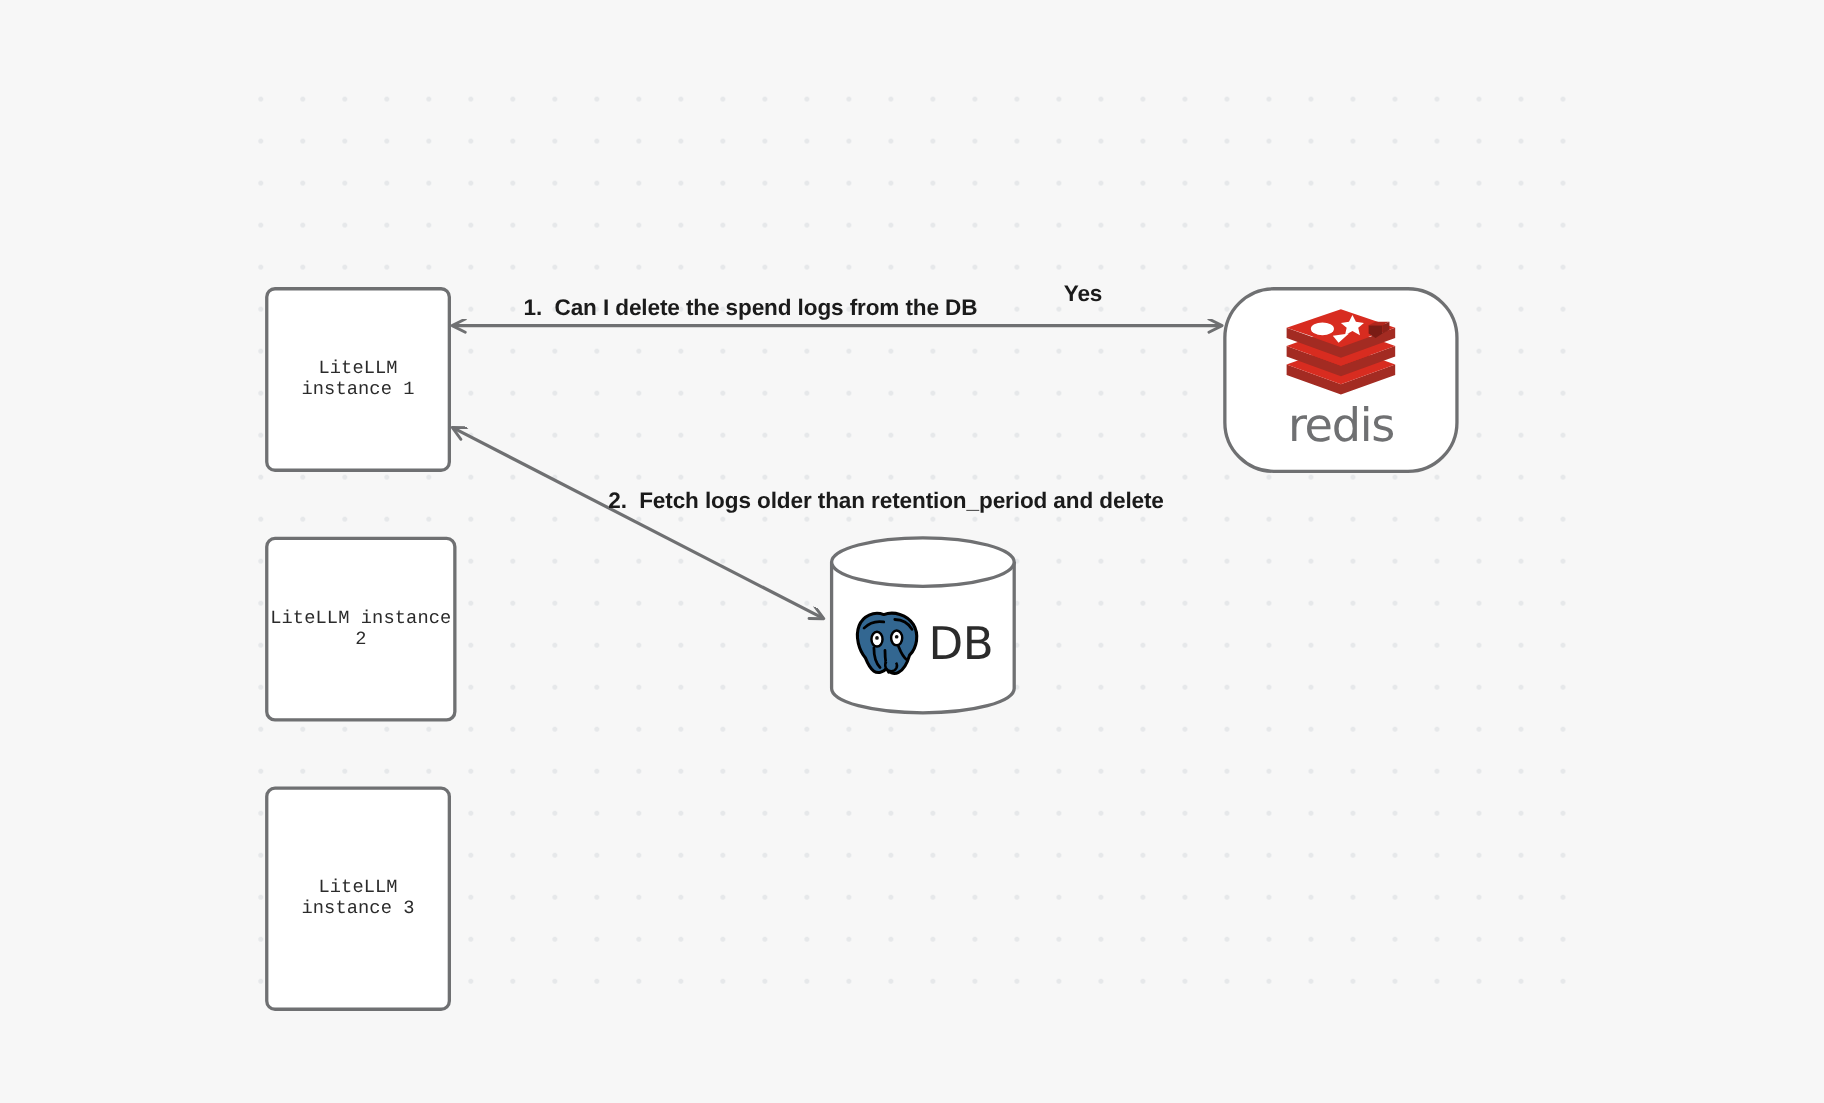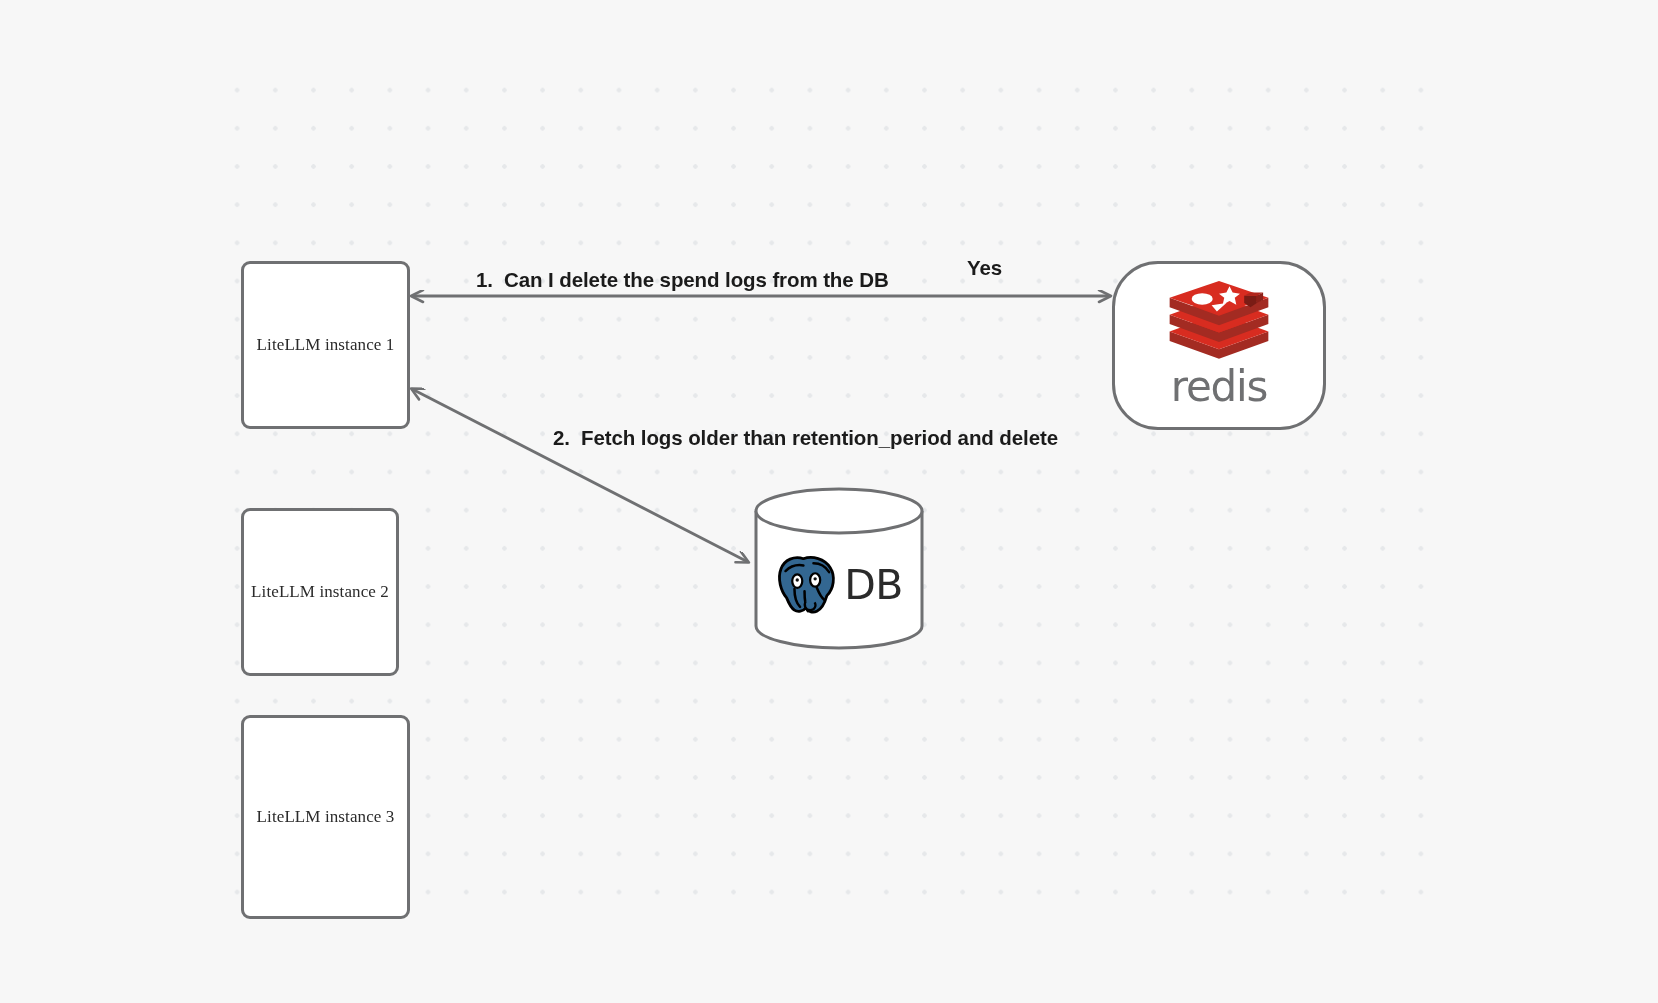--- a/index.html
+++ b/index.html
@@ -42,26 +42,26 @@
     border: 3px solid #6f7072;
     border-radius: 9px;
     box-sizing: border-box;
     display: flex;
     align-items: center;
     justify-content: center;
   }
   .node-box .node-label {
     font-size: 17px;
     color: #2b2b2b;
-    font-family: Liberation Serif, serif;
+    font-family: Liberation Mono, monospace;
     letter-spacing: 0.1px;
     text-align: center;
   }
   #litellm-1 { left: 241px; top: 261px; width: 169px; height: 168px; }
-  #litellm-2 { left: 241px; top: 488px; width: 158px; height: 168px; margin-top: 20px; }
+  #litellm-2 { left: 241px; top: 488px; width: 174px; height: 168px; }
   #litellm-3 { left: 241px; top: 715px; width: 169px; height: 204px; }
 
   
   #redis-node {
     position: absolute;
     left: 1112px;
     top: 261px;
     width: 214px;
     height: 169px;
     background: #ffffff;
@@ -123,21 +123,21 @@
     position: absolute;
     font-family: "Liberation Sans", sans-serif;
     font-weight: bold;
     font-size: 20.5px;
     color: #1b1b1b;
     white-space: pre;
     letter-spacing: -0.1px;
   }
   #label-1 { left: 476px; top: 268px; }
   #label-yes { left: 967px; top: 256px; }
-  #label-2 { left: 553px; top: 426px; }
+  #label-2 { left: 553px; top: 444px; }
 </style>
 </head>
 <body>
 
 <div id="canvas">
 
   <div id="dot-grid"></div>
 
   <svg class="layer" viewBox="0 0 1658 1003" xmlns="http://www.w3.org/2000/svg">
     <defs>

